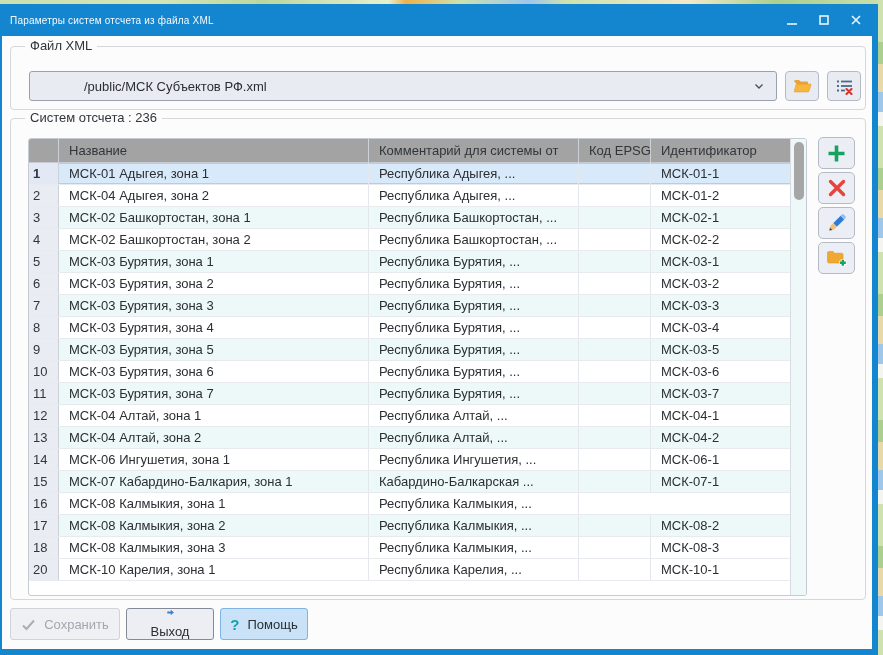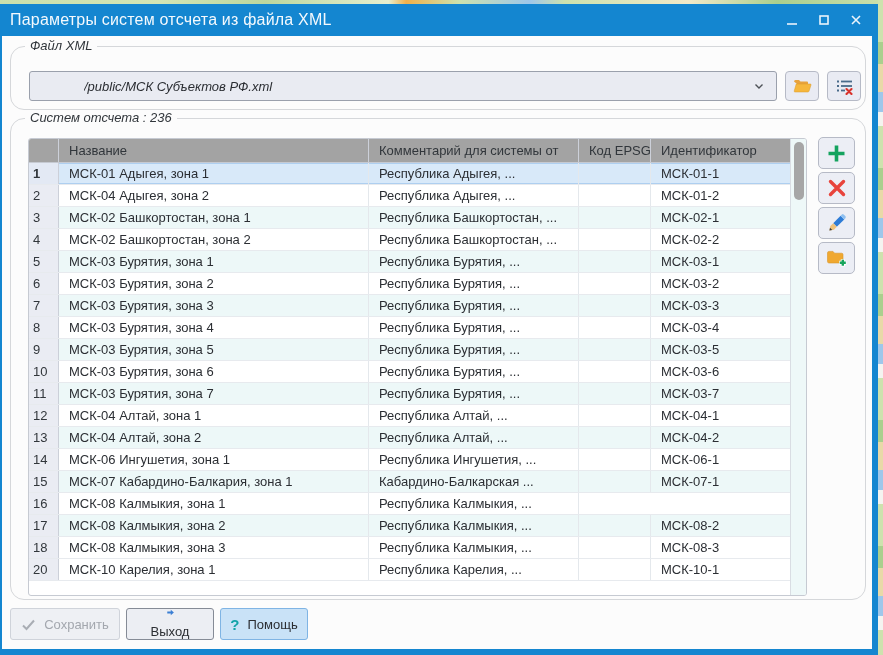--- a/index.html
+++ b/index.html
@@ -9,27 +9,27 @@
 
   .map-strip-top { position:absolute; left:0; top:0; width:883px; height:4px;
     background:linear-gradient(90deg,#cbe0ac,#d4e6b5 18%,#bcd79e 30%,#e7efcf 44%,#f0b04a 46%,#cde2ae 52%,#9ec7ea 60%,#cde2ae 64%,#f2e9c8 78%,#aacf8e 88%,#cbe0ac); }
   .map-strip-right { position:absolute; right:0; top:0; width:5px; height:655px;
     background:repeating-linear-gradient(180deg,#cde2ae 0 42px,#aacf8e 42px 64px,#e8d9a8 64px 92px,#9ec7ea 92px 112px,#f4f4f0 112px 126px); }
 
   .window { position:absolute; left:0; top:4px; width:878px; height:651px; background:#1486d0; }
 
   .titlebar { position:absolute; left:0; top:0; width:100%; height:32px; display:flex; align-items:center;
     padding:0 10px; color:#f4f9fd; }
-  .titlebar .title { flex:1 1 auto; font-size:16px; letter-spacing:.2px; }
+  .titlebar .title { flex:1 1 auto; font-size:10px; letter-spacing:.2px; }
   .win-btns { display:flex; gap:16px; align-items:center; padding-right:4px; }
   .win-btn { width:16px; height:16px; display:flex; align-items:center; justify-content:center; cursor:default; }
 
   .dialog { position:absolute; left:2px; top:32px; width:870px; height:613px; background:#fcfcfc; }
 
-  .groupbox { position:absolute; border:1px solid #d5d7da; border-radius:14px;font-style:italic; }
+  .groupbox { position:absolute; border:1px solid #d5d7da; border-radius:4px; }
   .groupbox > .gb-label { position:absolute; top:-9px; left:14px; background:#fcfcfc; padding:0 5px; color:#31363b; }
 
   #file-group { left:8px; top:10px; width:856px; height:64px; }
   #ref-group  { left:8px; top:82px; width:856px; height:482px; }
 
   .combo { position:absolute; left:18px; top:24px; width:748px; height:30px; background:#e9ebf2;
     border:1px solid #9aa0ac; border-radius:3px; display:flex; align-items:center; padding:0 10px; color:#2b2e33; }
   .combo .combo-text { flex:1 1 auto; white-space:nowrap; overflow:hidden;margin-left:44px; }
   .combo .chev { width:14px; height:14px; flex:0 0 auto; }
 

